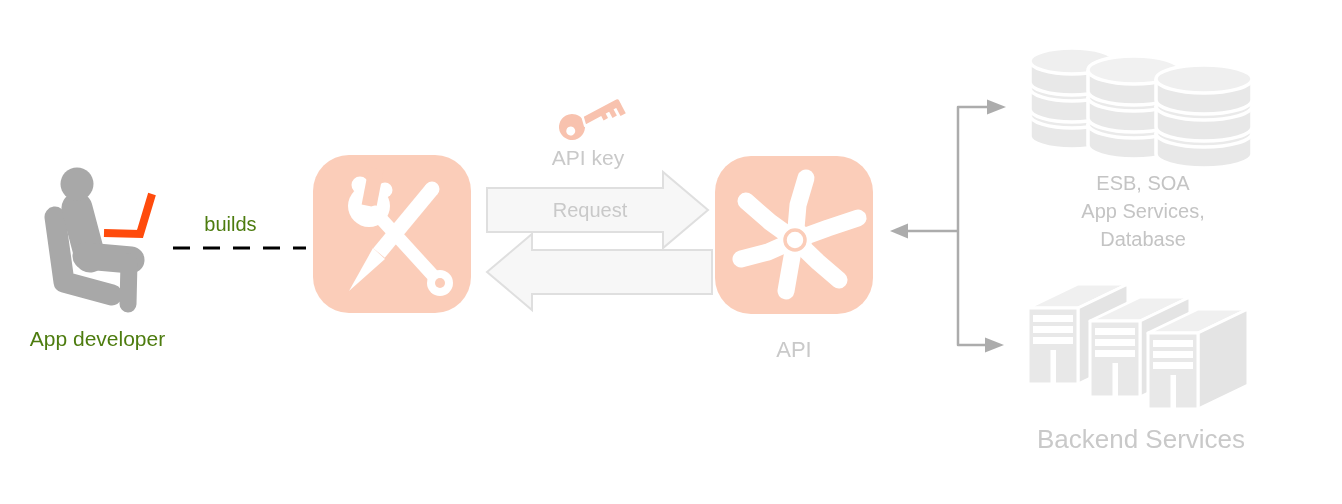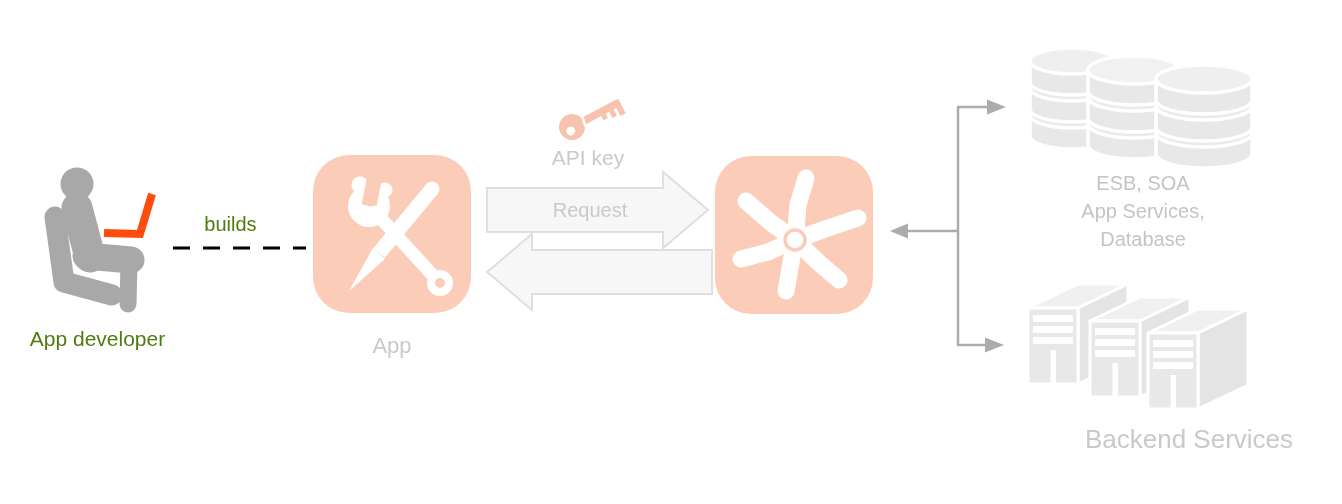--- a/index.html
+++ b/index.html
@@ -46,21 +46,20 @@
         <circle cx="127" cy="128" r="13" fill="#ffffff"></circle>
         <circle cx="127" cy="128" r="5" fill="#FBCDB9"></circle>
       </g>
       <g>
         <line x1="119" y1="34" x2="66" y2="98" stroke="#ffffff" stroke-width="15"></line>
         <circle cx="119" cy="34" r="7.5" fill="#ffffff"></circle>
         <polygon points="72,104 60,93 36,136" fill="#ffffff"></polygon>
       </g>
     </svg>
   </div>
-  <div class="abs lbl lbl-gray" style="left:313px;top:333px;width:158px;font-size:22px">App</div>
 
   <svg class="abs" style="left:548px;top:96px" width="84" height="56" viewBox="0 0 84 56">
     <g transform="rotate(-28 24 31)" fill="#F8C2AE">
       <circle cx="24" cy="31" r="13"></circle>
       <rect x="34" y="27.5" width="44" height="7.5" rx="2"></rect>
       <rect x="55" y="33" width="5" height="7"></rect>
       <rect x="64" y="33" width="5" height="9"></rect>
       <rect x="72" y="33" width="6" height="11"></rect>
       <rect x="36" y="25" width="2.5" height="12" fill="#ffffff" transform="rotate(12 37 31)"></rect>
       <circle cx="21" cy="34" r="4.5" fill="#ffffff"></circle>
@@ -84,20 +83,21 @@
         <polyline points="80,84 55,66 31,45"></polyline>
         <polyline points="80,84 53,96 26,103"></polyline>
         <polyline points="80,84 75,112 71,135"></polyline>
         <polyline points="80,84 103,106 124,124"></polyline>
         <polyline points="80,84 113,72 143,62"></polyline>
       </g>
       <circle cx="80" cy="84" r="17" fill="#ffffff"></circle>
       <circle cx="80" cy="84" r="10" fill="#ffffff" stroke="#FBCDB9" stroke-width="3.5"></circle>
     </svg>
   </div>
+  <div class="abs lbl lbl-gray" style="left:715px;top:337px;width:158px;font-size:22px">API</div>
 
   <svg class="abs" style="left:880px;top:95px" width="145" height="265" viewBox="0 0 145 265">
     <path d="M107 12 H78 V250 H105 M78 136 H28" fill="none" stroke="#ACACAC" stroke-width="2.5" stroke-linejoin="round"></path>
     <polygon points="107,4.5 107,19.5 126,12" fill="#ACACAC"></polygon>
     <polygon points="105,242.5 105,257.5 124,250" fill="#ACACAC"></polygon>
     <polygon points="28,128.5 28,143.5 10,136" fill="#ACACAC"></polygon>
   </svg>
 
   <svg class="abs" style="left:1020px;top:40px" width="250" height="135" viewBox="0 0 250 135">
     <g stroke="#ffffff" stroke-width="3.5">
@@ -170,15 +170,15 @@
         <rect x="0" y="24" width="50" height="76" fill="#E8E8E8"></rect>
         <g fill="#ffffff" stroke="none">
           <rect x="5" y="31" width="40" height="7"></rect>
             <rect x="5" y="42" width="40" height="7"></rect>
             <rect x="5" y="53" width="40" height="7"></rect>
           <rect x="22.5" y="66" width="5.5" height="34"></rect>
         </g>
       </g>
     </g>
   </svg>
-  <div class="abs lbl lbl-gray" style="left:1048px;top:424px;width:282px;font-size:26px">Backend Services</div>
+  <div class="abs lbl lbl-gray" style="left:1000px;top:424px;width:282px;font-size:26px">Backend Services</div>
 
 </div>
 
 </body></html>

